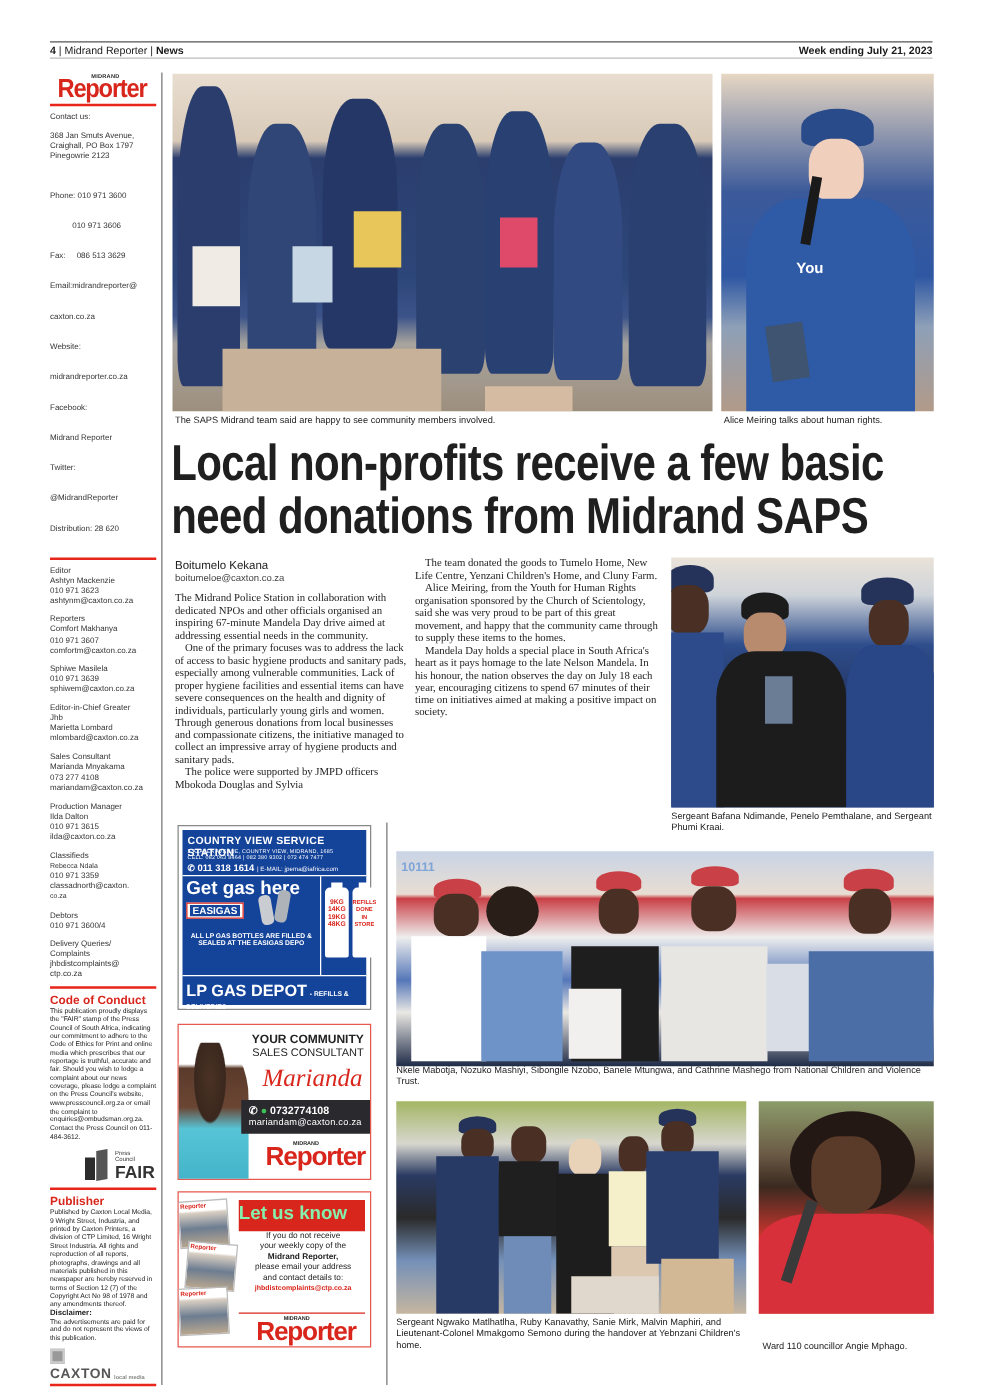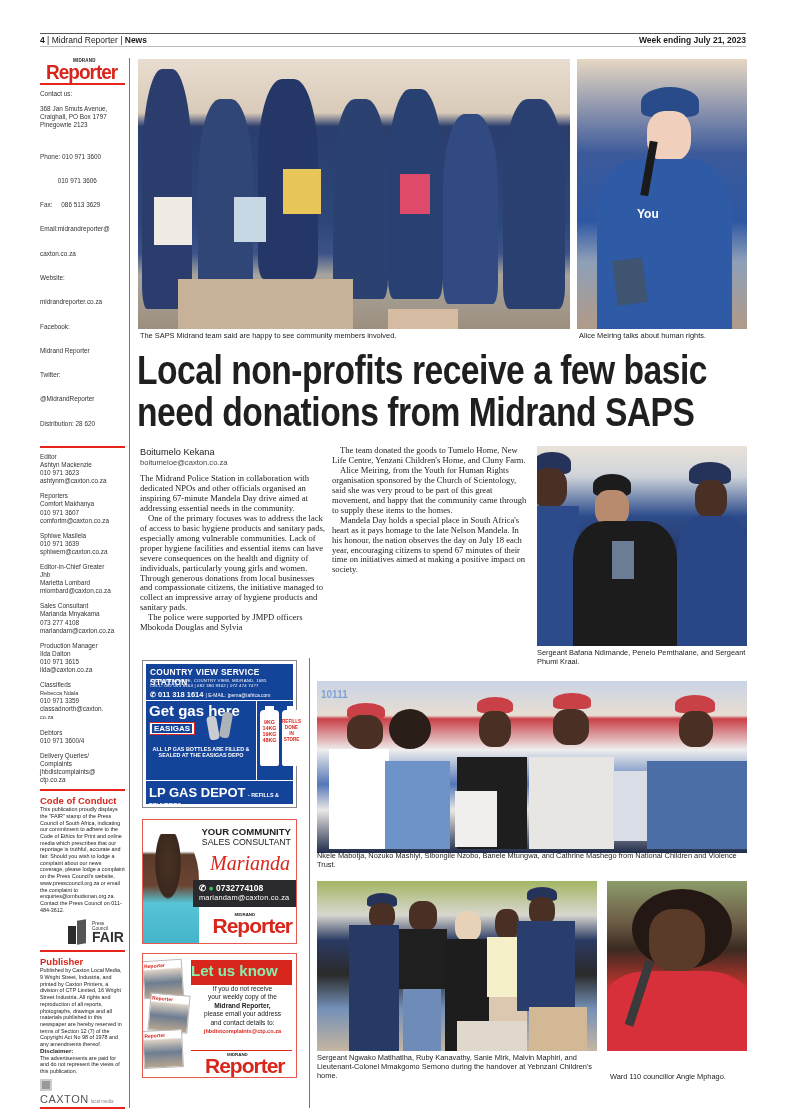--- a/index.html
+++ b/index.html
@@ -227,21 +227,21 @@
   </div>
   <div class="redrule"></div>
   <div>
     <div class="sb-heading">Publisher</div>
     <div class="sb-small">Published by Caxton Local Media, 9 Wright Street, Industria, and printed by Caxton Printers, a division of CTP Limited, 16 Wright Street Industria. All rights and reproduction of all reports, photographs, drawings and all materials published in this newspaper are hereby reserved in terms of Section 12 (7) of the Copyright Act No 98 of 1978 and any amendments thereof.</div>
     <div class="sb-small" style="font-weight:bold;font-size:6.2px;">Disclaimer:</div>
     <div class="sb-small">The advertisements are paid for and do not represent the views of this publication.</div>
     <div class="caxton">
       <div class="box"></div>
     </div>
-    <div class="caxton" style="margin-top:0;">
+    <div class="caxton" style="margin-top:0;font-weight:bold;">
       <span class="word">CAXTON</span>
       <span class="lm">local media</span>
     </div>
   </div>
   <div class="redrule"></div>
 
 </div>
 
 <div class="photo ph-saps">
   <div class="figure" style="left:4px;top:10px;width:50px;height:240px;background:#2a3d6c;"></div>

